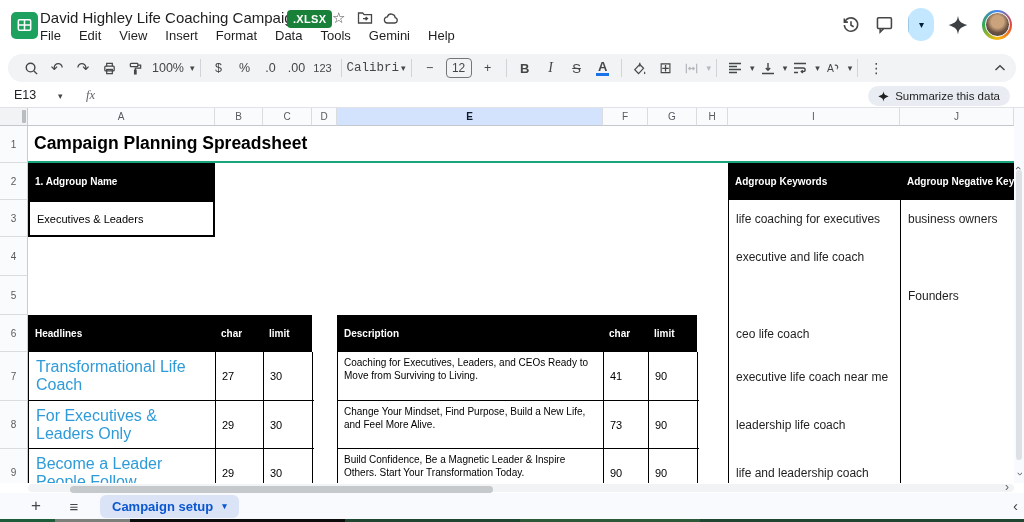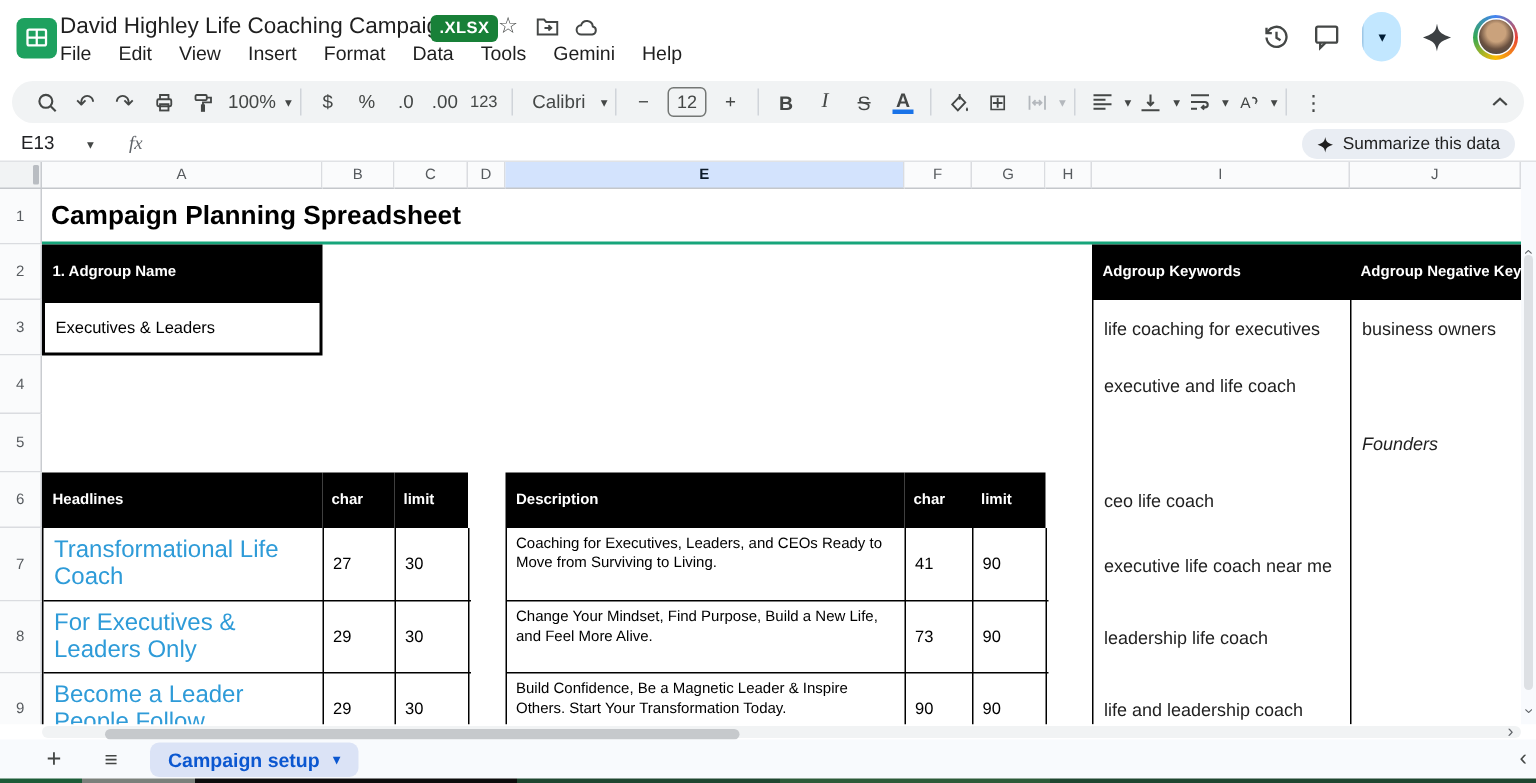--- a/index.html
+++ b/index.html
@@ -181,21 +181,21 @@
         <span>100%</span>
       </span>
     <span class="caret">▾</span>
     <span class="sep"></span>
     <span class="ti txt">$</span>
     <span class="ti txt">%</span>
     <span class="ti txt">.0</span>
     <span class="ti txt">.00</span>
     <span class="ti txt" style="font-size:11px;">123</span>
     <span class="sep"></span>
-    <span class="ti txt" style="min-width:52px;">
+    <span class="ti txt" style="min-width:52px;font-family:Liberation Mono, monospace;">
         <span>Calibri</span>
       </span>
     <span class="caret">▾</span>
     <span class="sep"></span>
     <span class="ti txt">−</span>
     <span class="fontsize-box">12</span>
     <span class="ti txt">+</span>
     <span class="sep"></span>
     <span class="ti bold-b">B</span>
     <span class="ti italic-i">I</span>
@@ -344,21 +344,21 @@
     <div class="abs blackcell" style="left:900px;top:55px;width:114px;height:37px;">Adgroup Negative Keywords</div>
     <div class="abs vline" style="left:728px;top:92px;height:283px;"></div>
     <div class="abs vline" style="left:900px;top:92px;height:283px;"></div>
     <div class="abs kwcell" style="left:729px;top:92px;width:170px;height:37px;">life coaching for executives</div>
     <div class="abs kwcell" style="left:729px;top:129px;width:170px;height:39px;">executive and life coach</div>
     <div class="abs kwcell" style="left:729px;top:207px;width:170px;height:37px;">ceo life coach</div>
     <div class="abs kwcell" style="left:729px;top:244px;width:170px;height:49px;">executive life coach near me</div>
     <div class="abs kwcell" style="left:729px;top:293px;width:170px;height:48px;">leadership life coach</div>
     <div class="abs kwcell" style="left:729px;top:341px;width:170px;height:48px;">life and leadership coach</div>
     <div class="abs kwcell" style="left:901px;top:92px;width:112px;height:37px;">business owners</div>
-    <div class="abs kwcell" style="left:901px;top:168px;width:112px;height:39px;font-style:italic;">Founders</div>
+    <div class="abs kwcell" style="left:901px;top:168px;width:112px;height:39px;">Founders</div>
   </div>
 
   <div class="vscroll">
     <span class="varrow" style="top:54px;transform:rotate(90deg);">‹</span>
     <div class="vthumb"></div>
     <span class="varrow" style="top:360px;transform:rotate(-90deg);">‹</span>
   </div>
   <div class="hscroll">
     <span class="harrow" style="left:30px;">‹</span>
     <div class="htrack">

